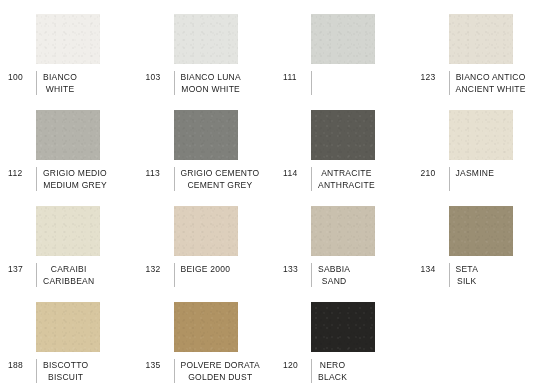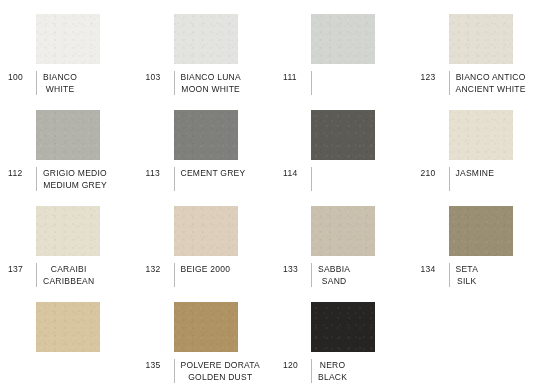--- a/index.html
+++ b/index.html
@@ -145,29 +145,34 @@
           <div class="name-en">MEDIUM GREY</div>
         </div>
       </div>
     </div>
     <div class="swatch-cell">
       <div class="chip" style="background-color: rgb(127, 128, 123);"></div>
       <div class="label-row">
         <div class="code">113</div>
         <div class="divider"></div>
         <div class="names">
+          <div class="name-it">GRIGIO CEMENTO</div>
           <div class="name-en">CEMENT GREY</div>
         </div>
       </div>
     </div>
     <div class="swatch-cell">
       <div class="chip" style="background-color: rgb(92, 91, 85);"></div>
       <div class="label-row">
         <div class="code">114</div>
         <div class="divider"></div>
+        <div class="names">
+          <div class="name-it">ANTRACITE</div>
+          <div class="name-en">ANTHRACITE</div>
+        </div>
       </div>
     </div>
     <div class="swatch-cell">
       <div class="chip" style="background-color: rgb(230, 224, 208);"></div>
       <div class="label-row">
         <div class="code">210</div>
         <div class="divider"></div>
         <div class="names">
           <div class="name-it">JASMINE</div>
         </div>
@@ -211,20 +216,28 @@
         <div class="code">134</div>
         <div class="divider"></div>
         <div class="names">
           <div class="name-it">SETA</div>
           <div class="name-en">SILK</div>
         </div>
       </div>
     </div>
     <div class="swatch-cell">
       <div class="chip" style="background-color: rgb(215, 198, 159);"></div>
+      <div class="label-row">
+        <div class="code">188</div>
+        <div class="divider"></div>
+        <div class="names">
+          <div class="name-it">BISCOTTO</div>
+          <div class="name-en">BISCUIT</div>
+        </div>
+      </div>
     </div>
     <div class="swatch-cell">
       <div class="chip" style="background-color: rgb(176, 147, 99);"></div>
       <div class="label-row">
         <div class="code">135</div>
         <div class="divider"></div>
         <div class="names">
           <div class="name-it">POLVERE DORATA</div>
           <div class="name-en">GOLDEN DUST</div>
         </div>

